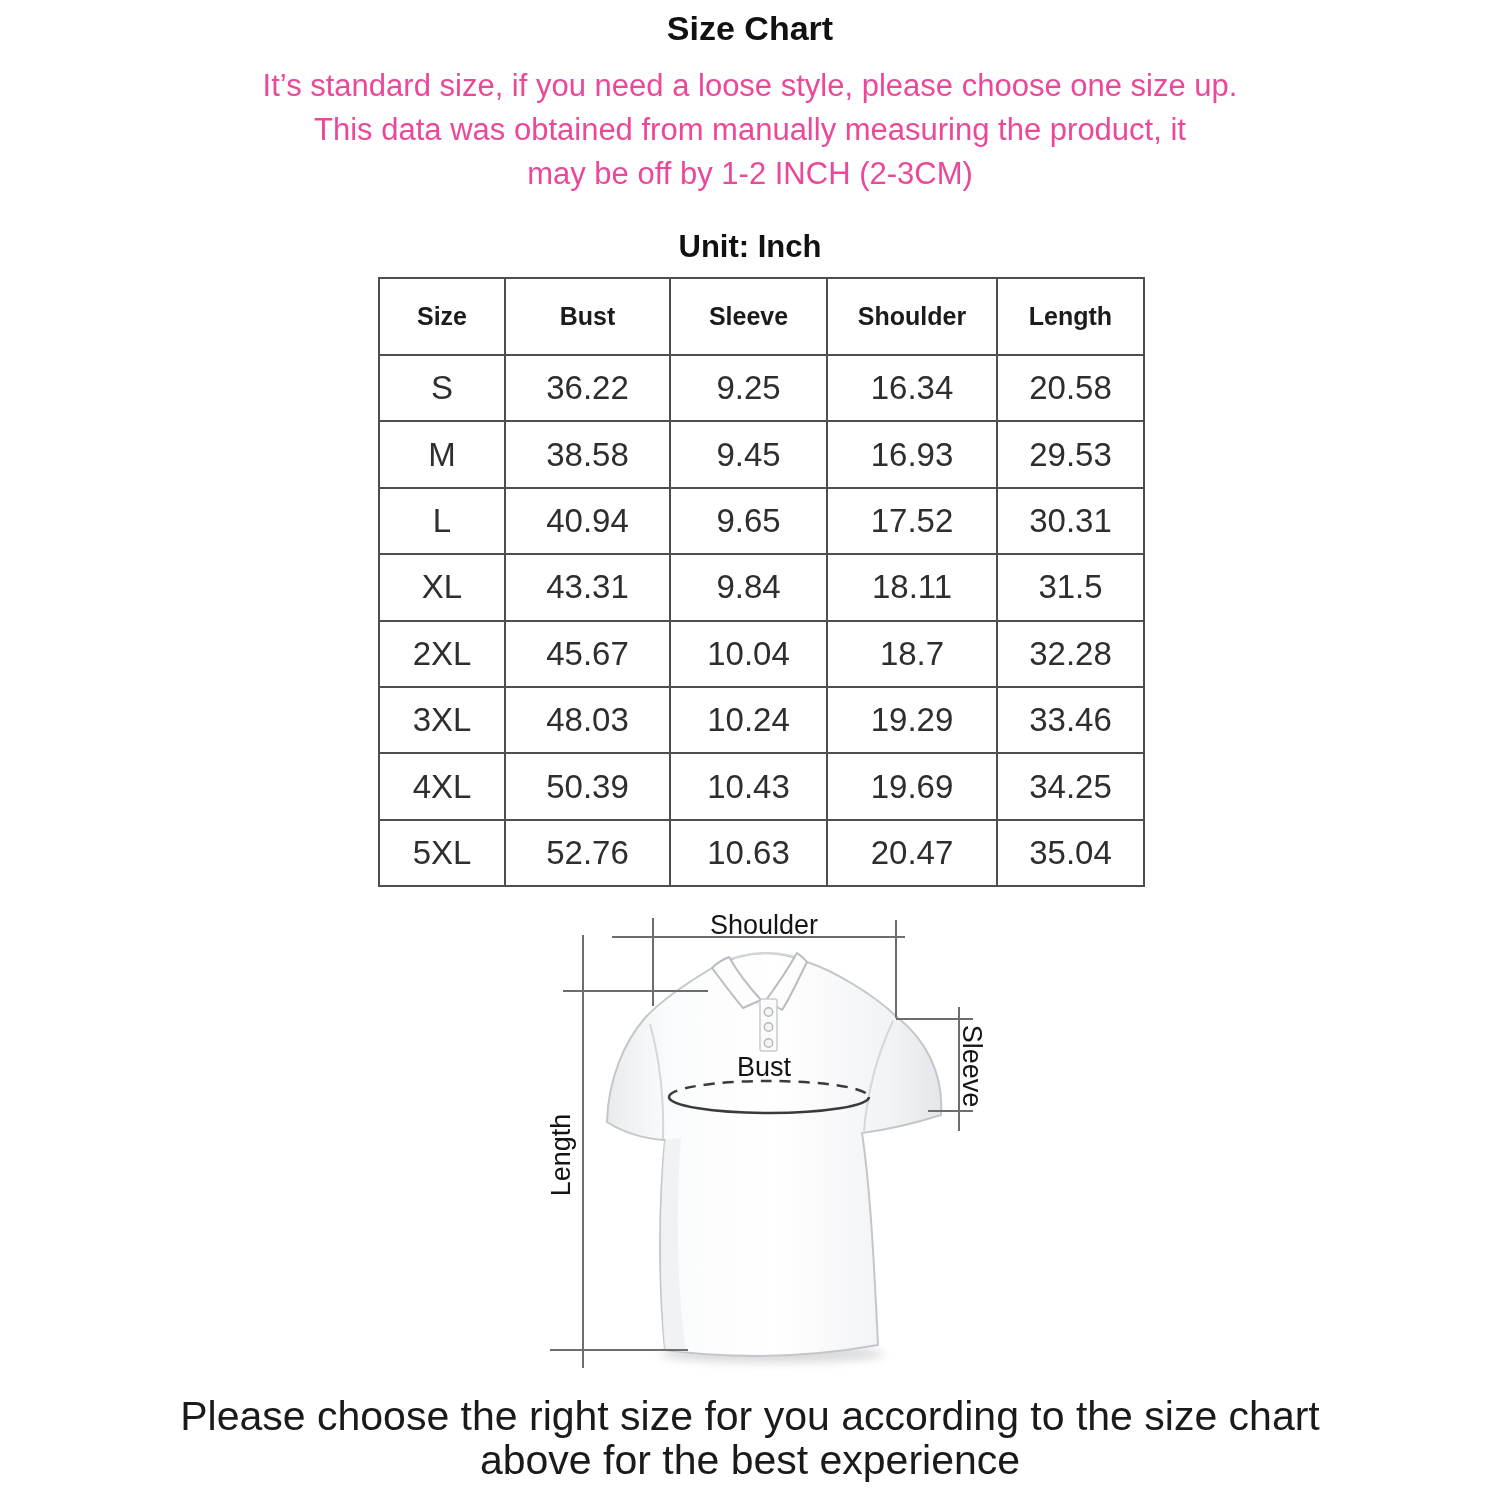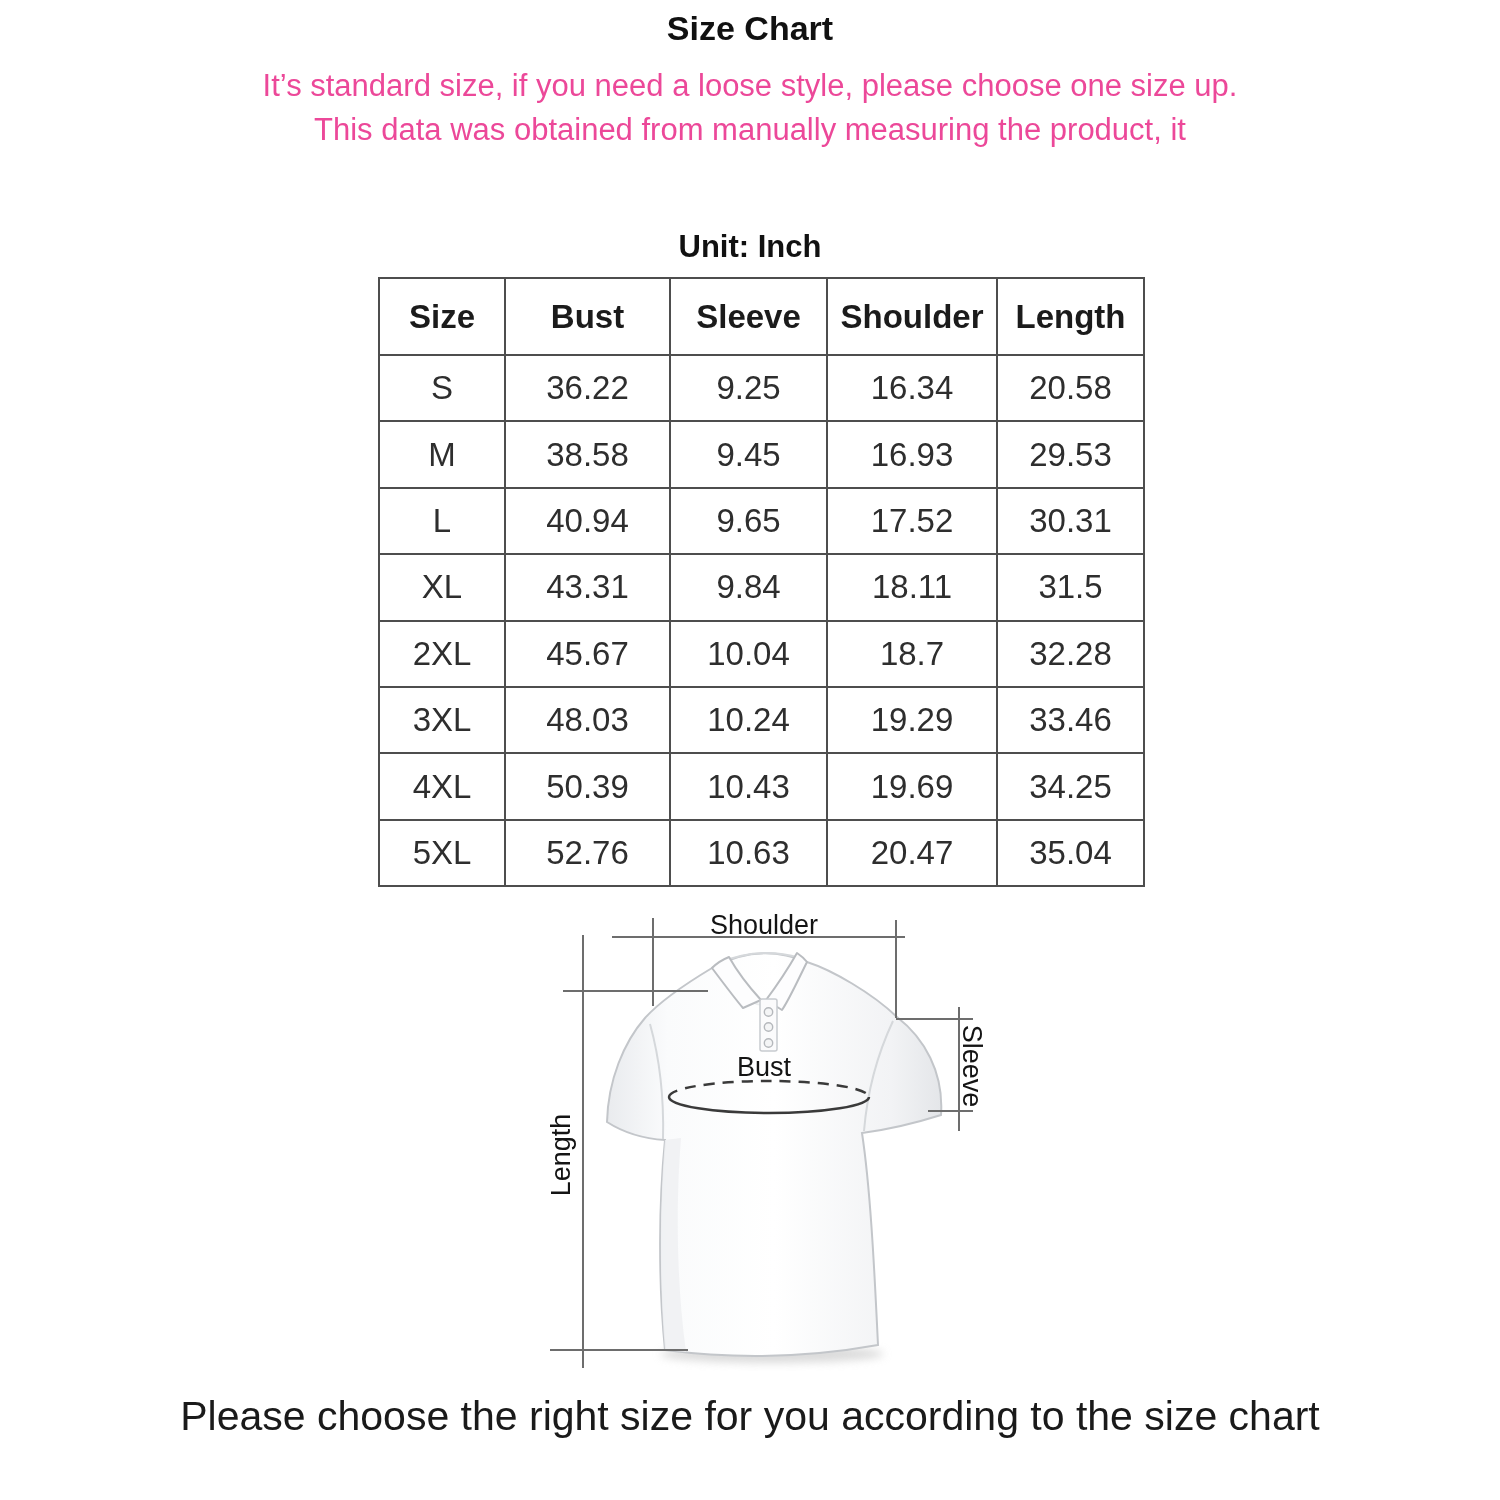--- a/index.html
+++ b/index.html
@@ -14,21 +14,21 @@
   .footer{position:absolute;top:1394px;left:0;font-size:41px;line-height:44px;color:#1a1a1a;}
 
   table.size{
     position:absolute;left:378px;top:277px;width:745px;
     border-collapse:collapse;table-layout:fixed;
   }
   table.size th,table.size td{
     border:2px solid #4e4e4e;text-align:center;vertical-align:middle;
     overflow:hidden;white-space:nowrap;
   }
-  table.size th{height:73px;font-size:33px;font-weight:700;color:#1b1b1b;}
+  table.size th{height:73px;font-size:25px;font-weight:700;color:#1b1b1b;}
   table.size td{height:62.4px;font-size:33px;font-weight:400;color:#2e2e2e;}
   table.size th:nth-child(1){width:122px;}
   table.size th:nth-child(2){width:161px;}
   table.size th:nth-child(3){width:153px;}
   table.size th:nth-child(4){width:166px;}
   table.size th:nth-child(5){width:143px;}
 
   .diagram{position:absolute;left:500px;top:900px;width:560px;height:490px;}
   .mline{stroke:#6d6d6d;stroke-width:2;fill:none;}
   .dlabel{fill:#141414;font-family:"Liberation Sans","DejaVu Sans",sans-serif;font-size:27px;}
@@ -40,20 +40,21 @@
 </head>
 <body>
 
 <div class="page">
 
   <div class="title center">Size Chart</div>
 
   <div class="desc center">
     <div>It’s standard size, if you need a loose style, please choose one size up.</div>
     <div>This data was obtained from manually measuring the product, it</div>
+    <div>may be off by 1-2 INCH (2-3CM)</div>
   </div>
 
   <div class="unit center">Unit: Inch</div>
 
   <table class="size">
       <thead>
         <tr>
           <th>Size</th>
           <th>Bust</th>
           <th>Sleeve</th>
@@ -179,15 +180,16 @@
     <line class="mline" x1="428" y1="211" x2="473" y2="211"></line>
 
     <text class="dlabel" x="264" y="34" text-anchor="middle">Shoulder</text>
     <text class="dlabel" x="264" y="176" text-anchor="middle">Bust</text>
     <text class="dlabel" transform="translate(70 255) rotate(-90)" text-anchor="middle">Length</text>
     <text class="dlabel" transform="translate(463 166) rotate(90)" text-anchor="middle">Sleeve</text>
   </svg>
 
   <div class="footer center">
     <div>Please choose the right size for you according to the size chart</div>
+    <div>above for the best experience</div>
   </div>
 
 </div>
 
 </body></html>

